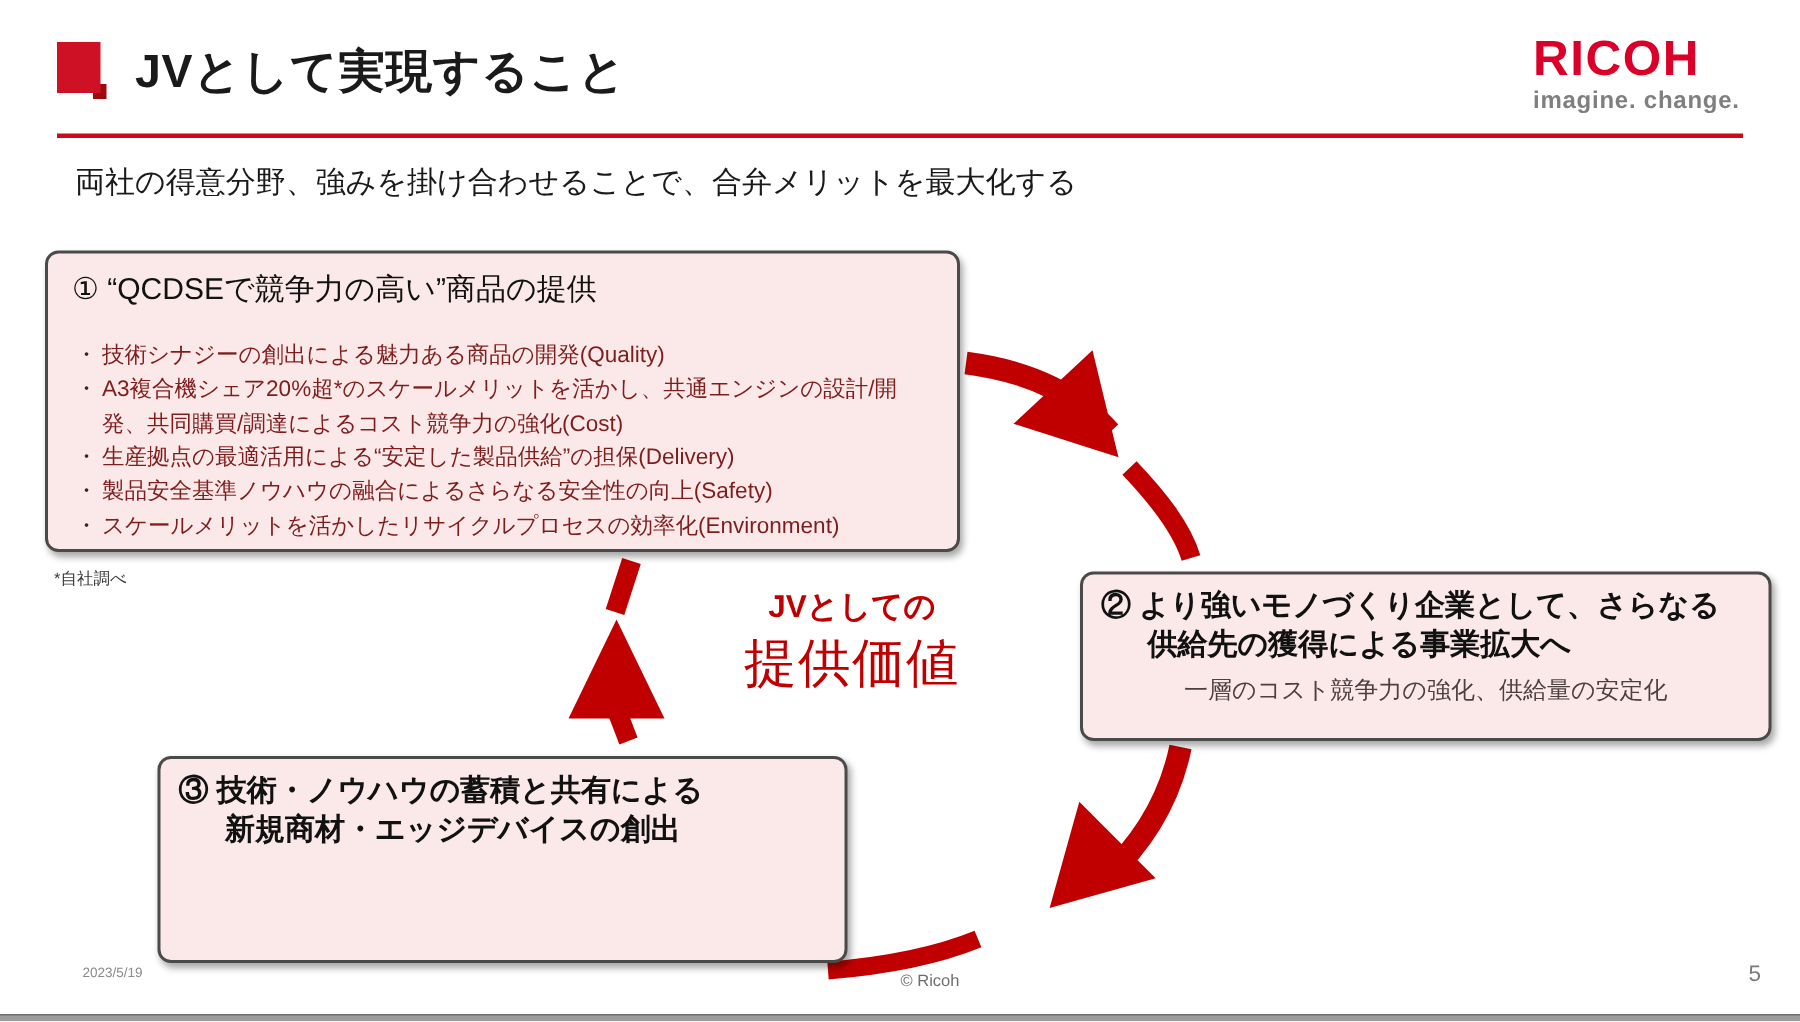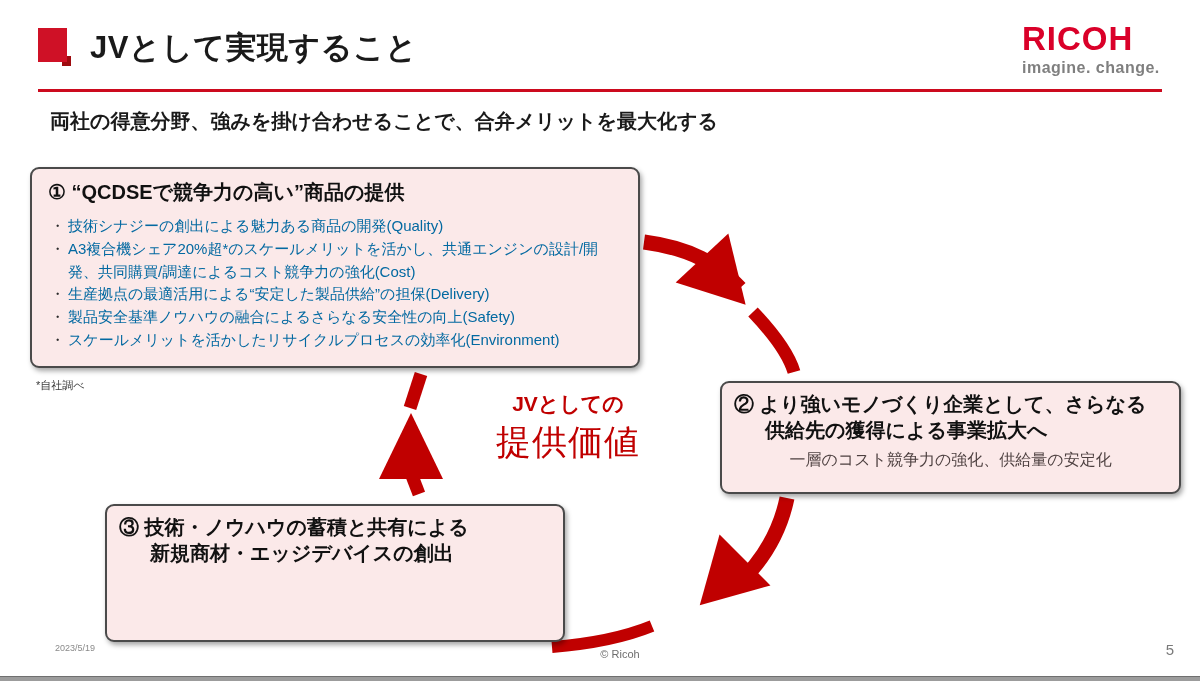--- a/index.html
+++ b/index.html
@@ -9,30 +9,30 @@
     font-family:"Liberation Sans", sans-serif; color:#1c1c1c; overflow:hidden;
   }
   
   .title-square { position:absolute; left:38px; top:28px; width:29px; height:34px; background:#cf1126; z-index:3; }
   .title-square-notch { position:absolute; left:62px; top:56px; width:9px; height:10px; background:#9e0b0f; z-index:2; }
   .page-title { position:absolute; left:90px; top:27px; font-size:31px; font-weight:bold; color:#1a1a1a; letter-spacing:0.5px; }
   .title-rule { position:absolute; left:38px; top:89px; width:1124px; height:3px; background:#cc0a1e; }
   .logo { position:absolute; left:1022px; top:22px; width:150px; text-align:left; }
   .logo-brand { font-size:33px; font-weight:bold; color:#da0029; letter-spacing:1px; line-height:1.05; }
   .logo-tagline { font-size:16px; font-weight:bold; color:#7f7f7f; letter-spacing:0.5px; margin-top:2px; }
-  .subtitle { position:absolute; left:50px; top:108px; font-size:20px; font-weight:bold; color:#1a1a1a; }
+  .subtitle { position:absolute; left:50px; top:108px; font-size:20px; font-weight:normal; color:#1a1a1a; }
   
   .pbox {
     position:absolute; background:#fbe9e9; border:2px solid #4a4a4a; border-radius:9px;
     box-shadow:2px 3px 5px rgba(0,0,0,0.35); z-index:2;
   }
   .box1 { left:30px; top:167px; width:610px; height:201px; padding:10px 16px 8px 16px; }
-  .box1-heading { font-size:20px; font-weight:bold; color:#111; margin-bottom:9px; }
+  .box1-heading { font-size:20px; font-weight:normal; color:#111; margin-bottom:20px; }
   .box1 ul { list-style:none; margin:0; padding:0; }
-  .box1 li { position:relative; font-size:15px; line-height:1.52; color:#0369a1; padding-left:20px; }
+  .box1 li { position:relative; font-size:15px; line-height:1.52; color:#7f1d1d; padding-left:20px; }
   .box1 li::before { content:"・"; position:absolute; left:2px; top:0; color:#2b2b2b; }
   .footnote { position:absolute; left:36px; top:378px; font-size:11px; color:#3a3a3a; }
   .box2 { left:720px; top:381px; width:461px; height:113px; padding:8px 12px; }
   .box2 .h-line1, .box3 .h-line1 { font-size:20px; font-weight:bold; color:#111; line-height:1.32; }
   .box2 .h-line2, .box3 .h-line2 { font-size:20px; font-weight:bold; color:#111; line-height:1.32; padding-left:31px; }
   .box2-sub { font-size:16px; color:#4c3f3f; text-align:center; margin-top:6px; }
   .box3 { left:105px; top:504px; width:460px; height:138px; padding:8px 12px; }
   .box3-sub { font-size:15.5px; color:#4c3f3f; text-align:center; line-height:1.45; margin-top:4px; }
   
   .center-value { position:absolute; left:473px; top:390px; width:190px; text-align:center; z-index:2; }

